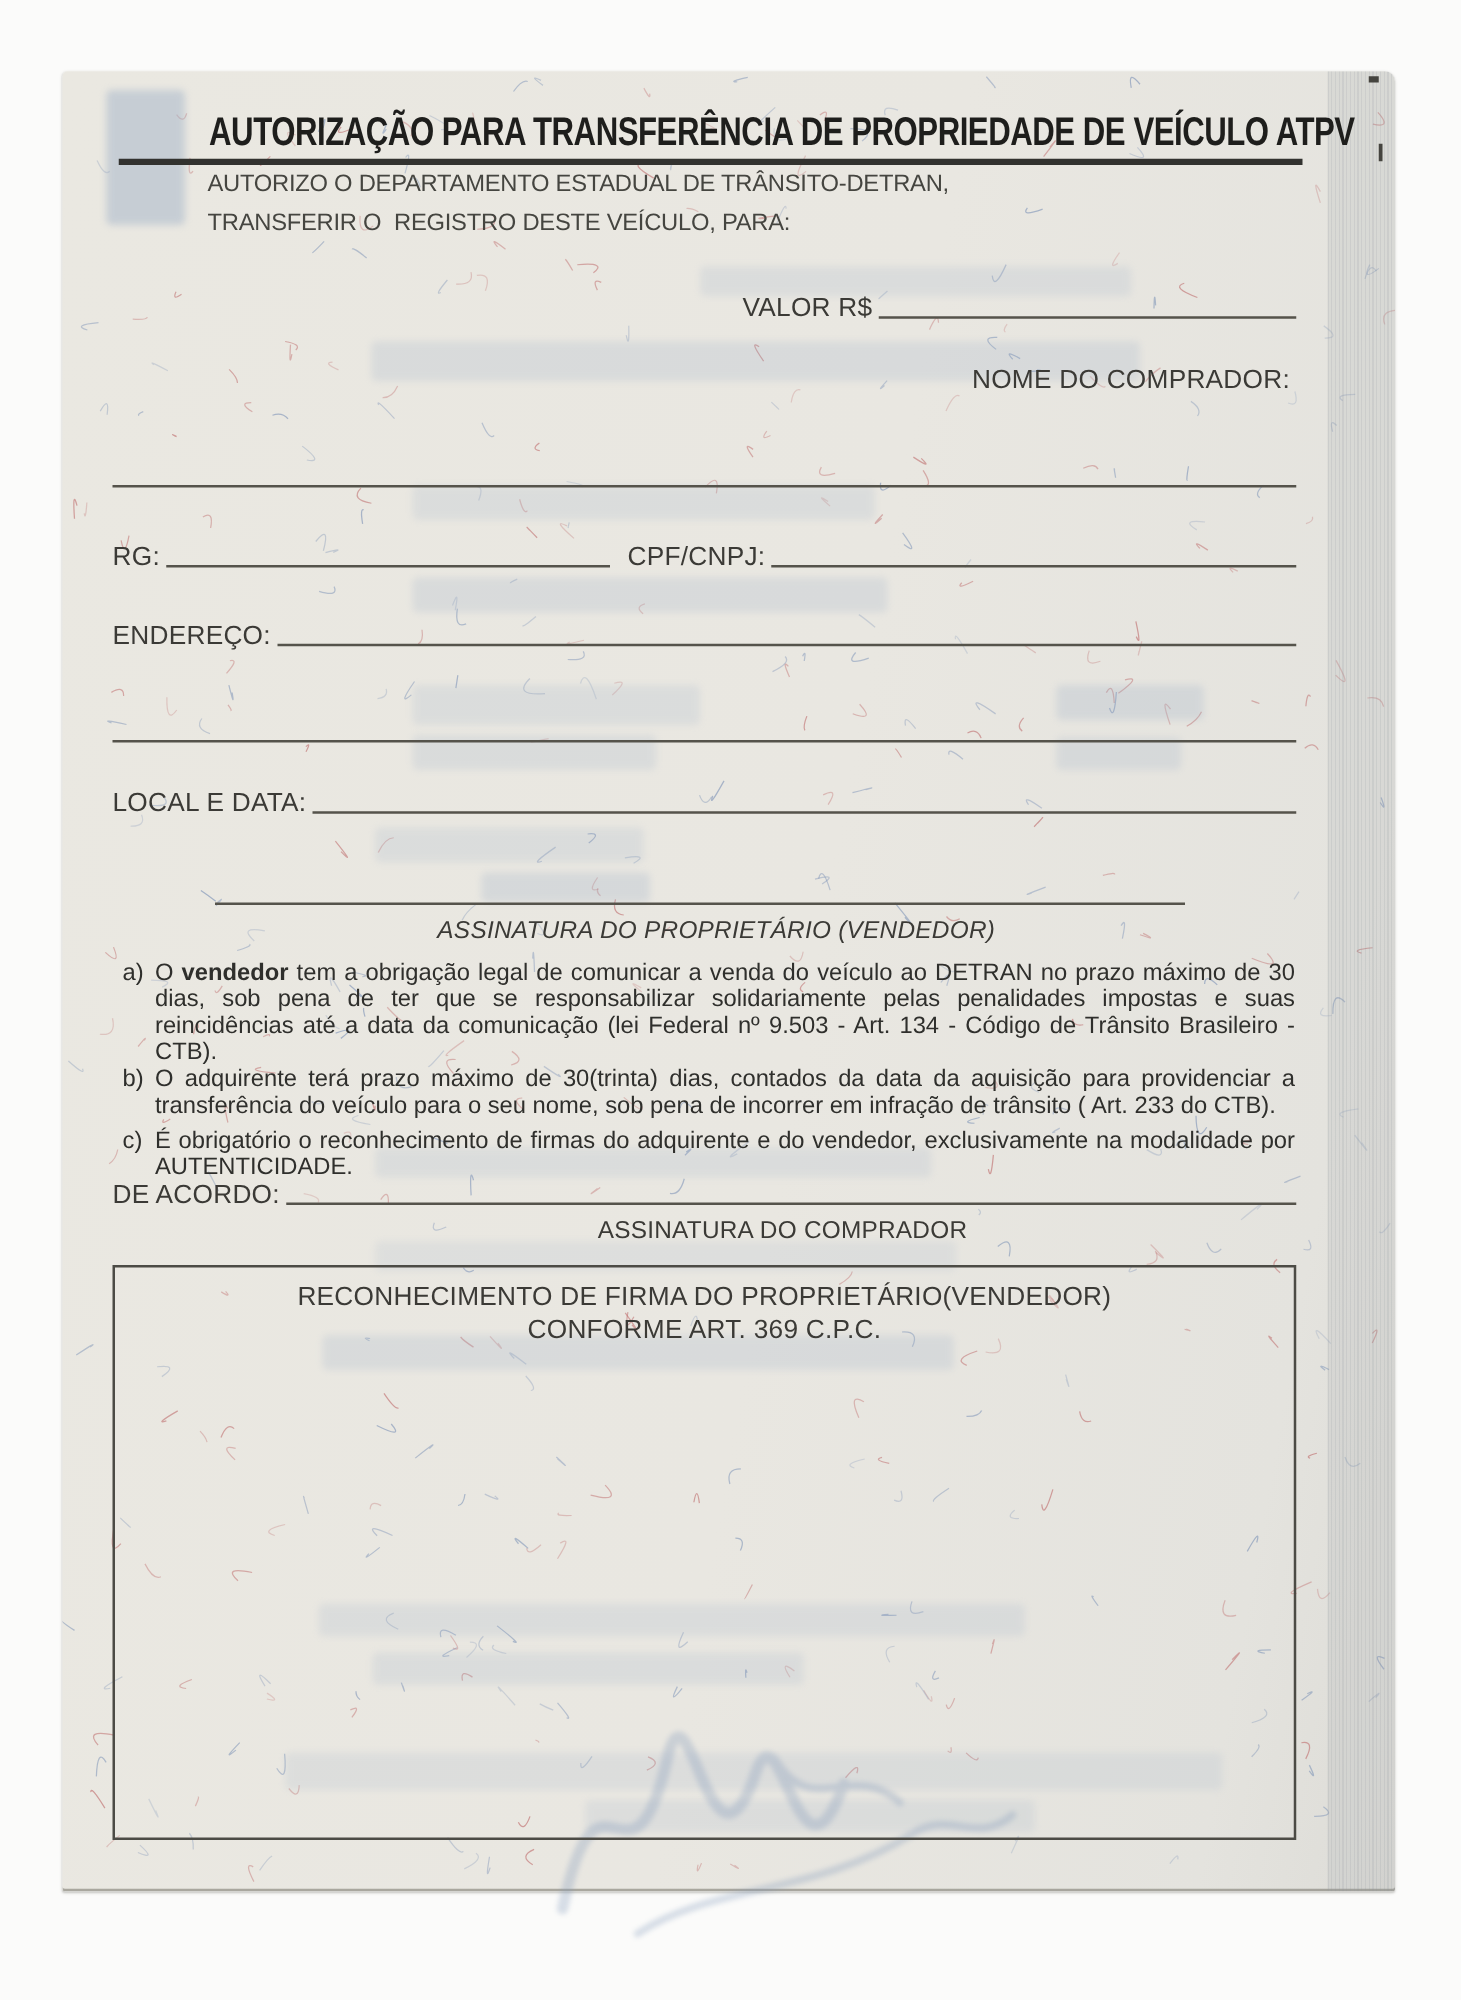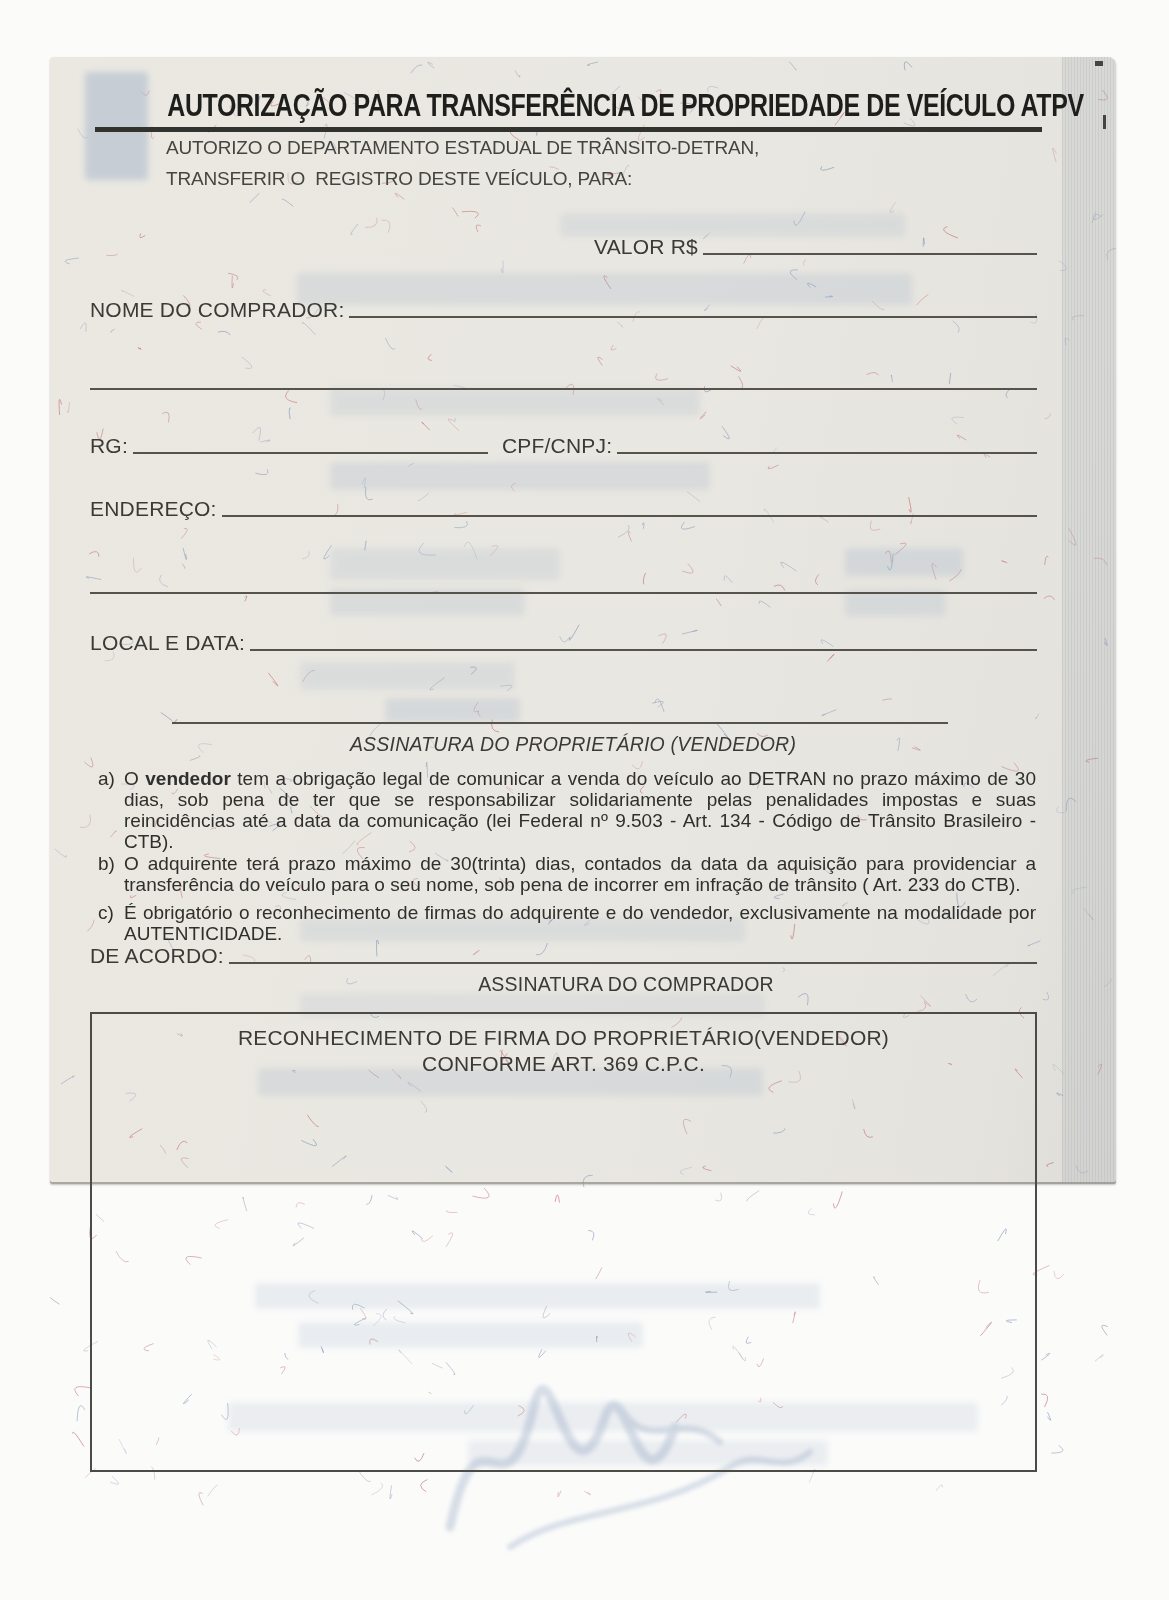--- a/index.html
+++ b/index.html
@@ -4,21 +4,21 @@
 <style>
   html,body{margin:0;padding:0;}
   body{
     width:1169px;height:1600px;position:relative;overflow:hidden;
     background:#fbfbfa;
     font-family:"Liberation Sans","DejaVu Sans",sans-serif;
   }
   .page{position:absolute;inset:0;}
   
   .paper{
-    position:absolute;left:50px;top:57px;width:1066px;height:1127px;
+    position:absolute;left:50px;top:57px;width:1066px;height:1456px;
     background:#eae8e1;
     background:linear-gradient(100deg,#eae8e1 0%,#e9e7e1 55%,#e4e3de 88%,#dddcd7 100%);
     border-radius:4px 8px 2px 2px;
     box-shadow:0 1px 2px rgba(90,90,80,.35), inset 0 -2px 0 rgba(90,88,78,.45);
   }
   .right-band{
     position:absolute;top:0;right:0;width:54px;height:100%;
     background:repeating-linear-gradient(90deg,rgba(140,148,156,.16) 0 1px,rgba(0,0,0,0) 1px 3px),
                rgba(160,166,170,.18);
     border-radius:0 8px 2px 0;
@@ -544,21 +544,21 @@
     <div class="title">AUTORIZAÇÃO PARA TRANSFERÊNCIA DE PROPRIEDADE DE VEÍCULO ATPV</div>
     <div class="title-rule"></div>
     <p class="auth-line auth1">AUTORIZO O DEPARTAMENTO ESTADUAL DE TRÂNSITO-DETRAN,</p>
     <p class="auth-line auth2">TRANSFERIR O  REGISTRO DESTE VEÍCULO, PARA:</p>
 
     <div class="row" style="left:544px;top:172px;width:443px;">
       <span class="lbl">VALOR R$</span>
       <span class="wline"><span class="val"></span></span>
     </div>
 
-    <div class="row" style="left:40px;top:235px;width:947px;">
+    <div class="row" style="left:40px;top:235px;width:947px;flex-direction:column;">
       <span class="lbl">NOME DO COMPRADOR:</span>
       <span class="wline"><span class="val"></span></span>
     </div>
 
     <div class="row" style="left:40px;top:307px;width:947px;">
       <span class="wline"></span>
     </div>
 
     <div class="row" style="left:40px;top:371px;width:947px;">
       <span class="lbl">RG:</span>

